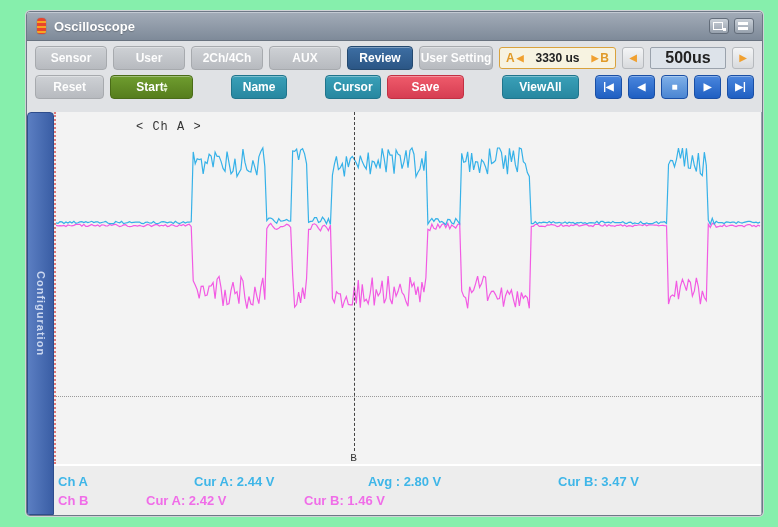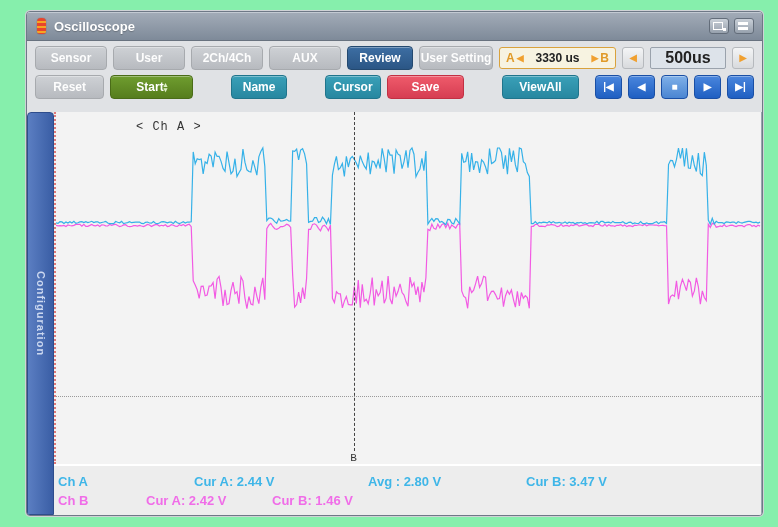--- a/index.html
+++ b/index.html
@@ -57,21 +57,21 @@
   .hgrid{position:absolute;left:0;right:0;top:284px;border-top:1px dotted #9a9a9a;}
   .vcursor{position:absolute;left:42.3%;top:0;bottom:13px;border-left:1px dashed #444;}
   .cursor-b{position:absolute;left:calc(42.3% - 4px);bottom:0;font-size:11px;color:#333;}
   .wavesvg{position:absolute;left:0;top:0;width:100%;height:100%;}
   
   .status{flex:1;background:#ededed;border-top:2px solid #fff;padding:6px 0 0 2px;font-size:13px;font-weight:bold;}
   .srow{display:flex;line-height:19px;}
   .srow .c1{width:88px;padding-left:2px;}
   .srow .c2{width:126px;}
   .srow .c3{width:110px;}
-  .srow .c4{width:130px;}
+  .srow .c4{width:130px;margin-left:32px;}
 </style>
 </head>
 <body>
 
 <div class="page">
   <div class="window">
 
     <div class="titlebar">
       <div class="flame"></div>
       <div class="title">Oscilloscope</div>

